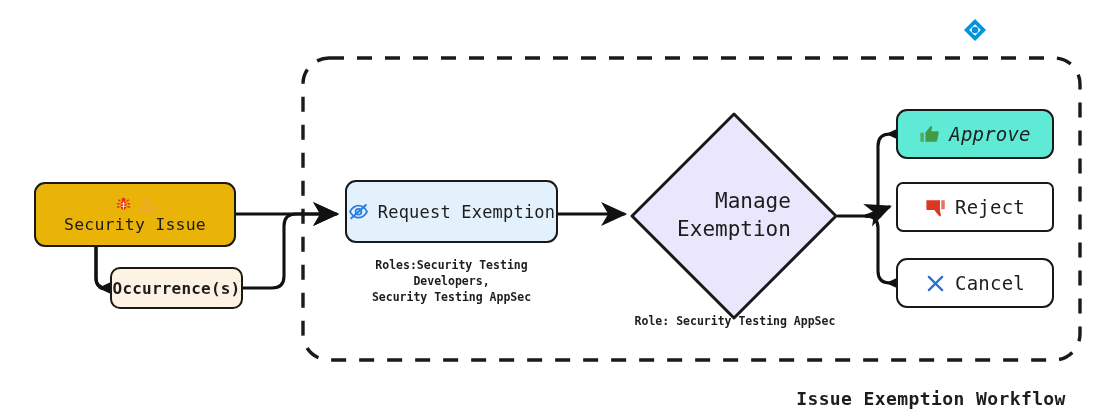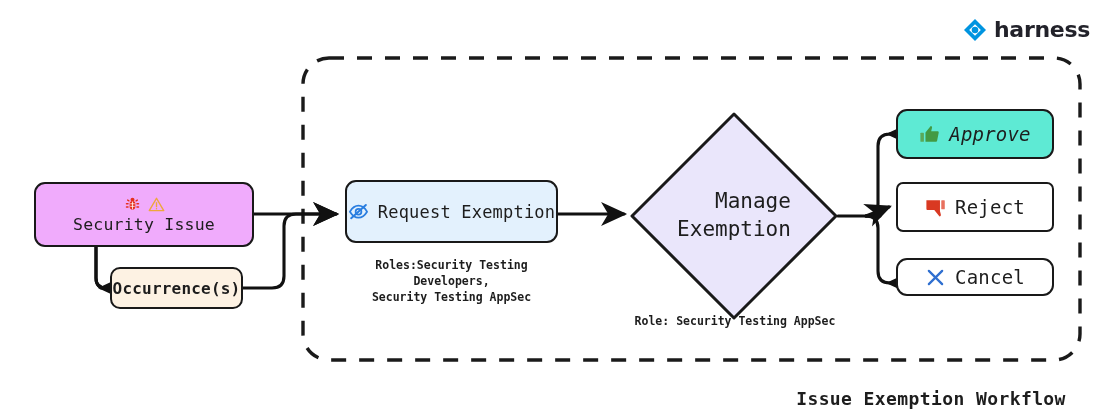--- a/index.html
+++ b/index.html
@@ -65,42 +65,42 @@
   }
   .icon-row {
     display: flex;
     align-items: center;
     justify-content: center;
     gap: 7px;
     margin-bottom: 2px;
   }
   
   #node-security-issue {
-    left: 34px;  top: 182px;  width: 220px; height: 65px;
-    background: #f0abfc;
+    left: 34px;  top: 182px;  width: 202px; height: 65px;
+    background: #eab308;
   }
   #node-security-issue .label { font-size: 16.5px; }
 
   #node-occurrences {
     left: 110px; top: 267px; width: 133px; height: 42px;
     background: #fdf2e3;
     border-radius: 10px;
     font-weight: bold;
   }
   #node-occurrences .label { font-size: 16px; }
 
   #node-request-exemption {
     left: 345px; top: 180px; width: 213px; height: 63px;
     background: #e3f1fd;
   }
   #node-request-exemption .label { font-size: 17px; }
 
   #node-approve { left: 896px; top: 109px; width: 158px; height: 50px; background: #5eead4; font-style: italic; }
   #node-reject  { left: 896px; top: 182px; width: 158px; height: 50px; background: #ffffff; border-radius: 7px; }
-  #node-cancel  { left: 896px; top: 258px; width: 158px; height: 38px; background: #ffffff; text-align: right; }
+  #node-cancel  { left: 896px; top: 258px; width: 158px; height: 50px; background: #ffffff; text-align: right; }
   #node-approve .label, #node-reject .label, #node-cancel .label { font-size: 19px; }
 
   
   #node-manage-exemption {
     position: absolute;
     left: 630px;
     top: 112px;
     width: 208px;
     height: 208px;
   }
@@ -150,21 +150,20 @@
 <div id="canvas">
 
   <div id="brand">
     <span>
       <svg class="ico" width="24" height="24" viewBox="0 0 24 24">
         <path d="M12 1 L23 12 L12 23 L1 12 Z" fill="#0094e0"></path>
         <path d="M12 6.2 L17.8 12 L12 17.8 L6.2 12 Z" fill="#ffffff"></path>
         <circle cx="12" cy="12" r="3.3" fill="#0094e0"></circle>
       </svg>
     </span>
-    <span class="brand-text">harness</span>
   </div>
 
   <svg class="svg-layer" viewBox="0 0 1103 418" xmlns="http://www.w3.org/2000/svg">
     <defs>
       <marker id="ah" markerWidth="9" markerHeight="9" refX="7.4" refY="4.5" orient="auto" markerUnits="strokeWidth">
         <path d="M0,0.6 L8.4,4.5 L0,8.4 L2.3,4.5 Z" fill="#111111"></path>
       </marker>
     </defs>
 
     <rect x="303" y="58" width="777" height="302" rx="26" ry="26" fill="none" stroke="#1a1a1a" stroke-width="3.4" stroke-dasharray="15 13" stroke-linecap="butt"></rect>

